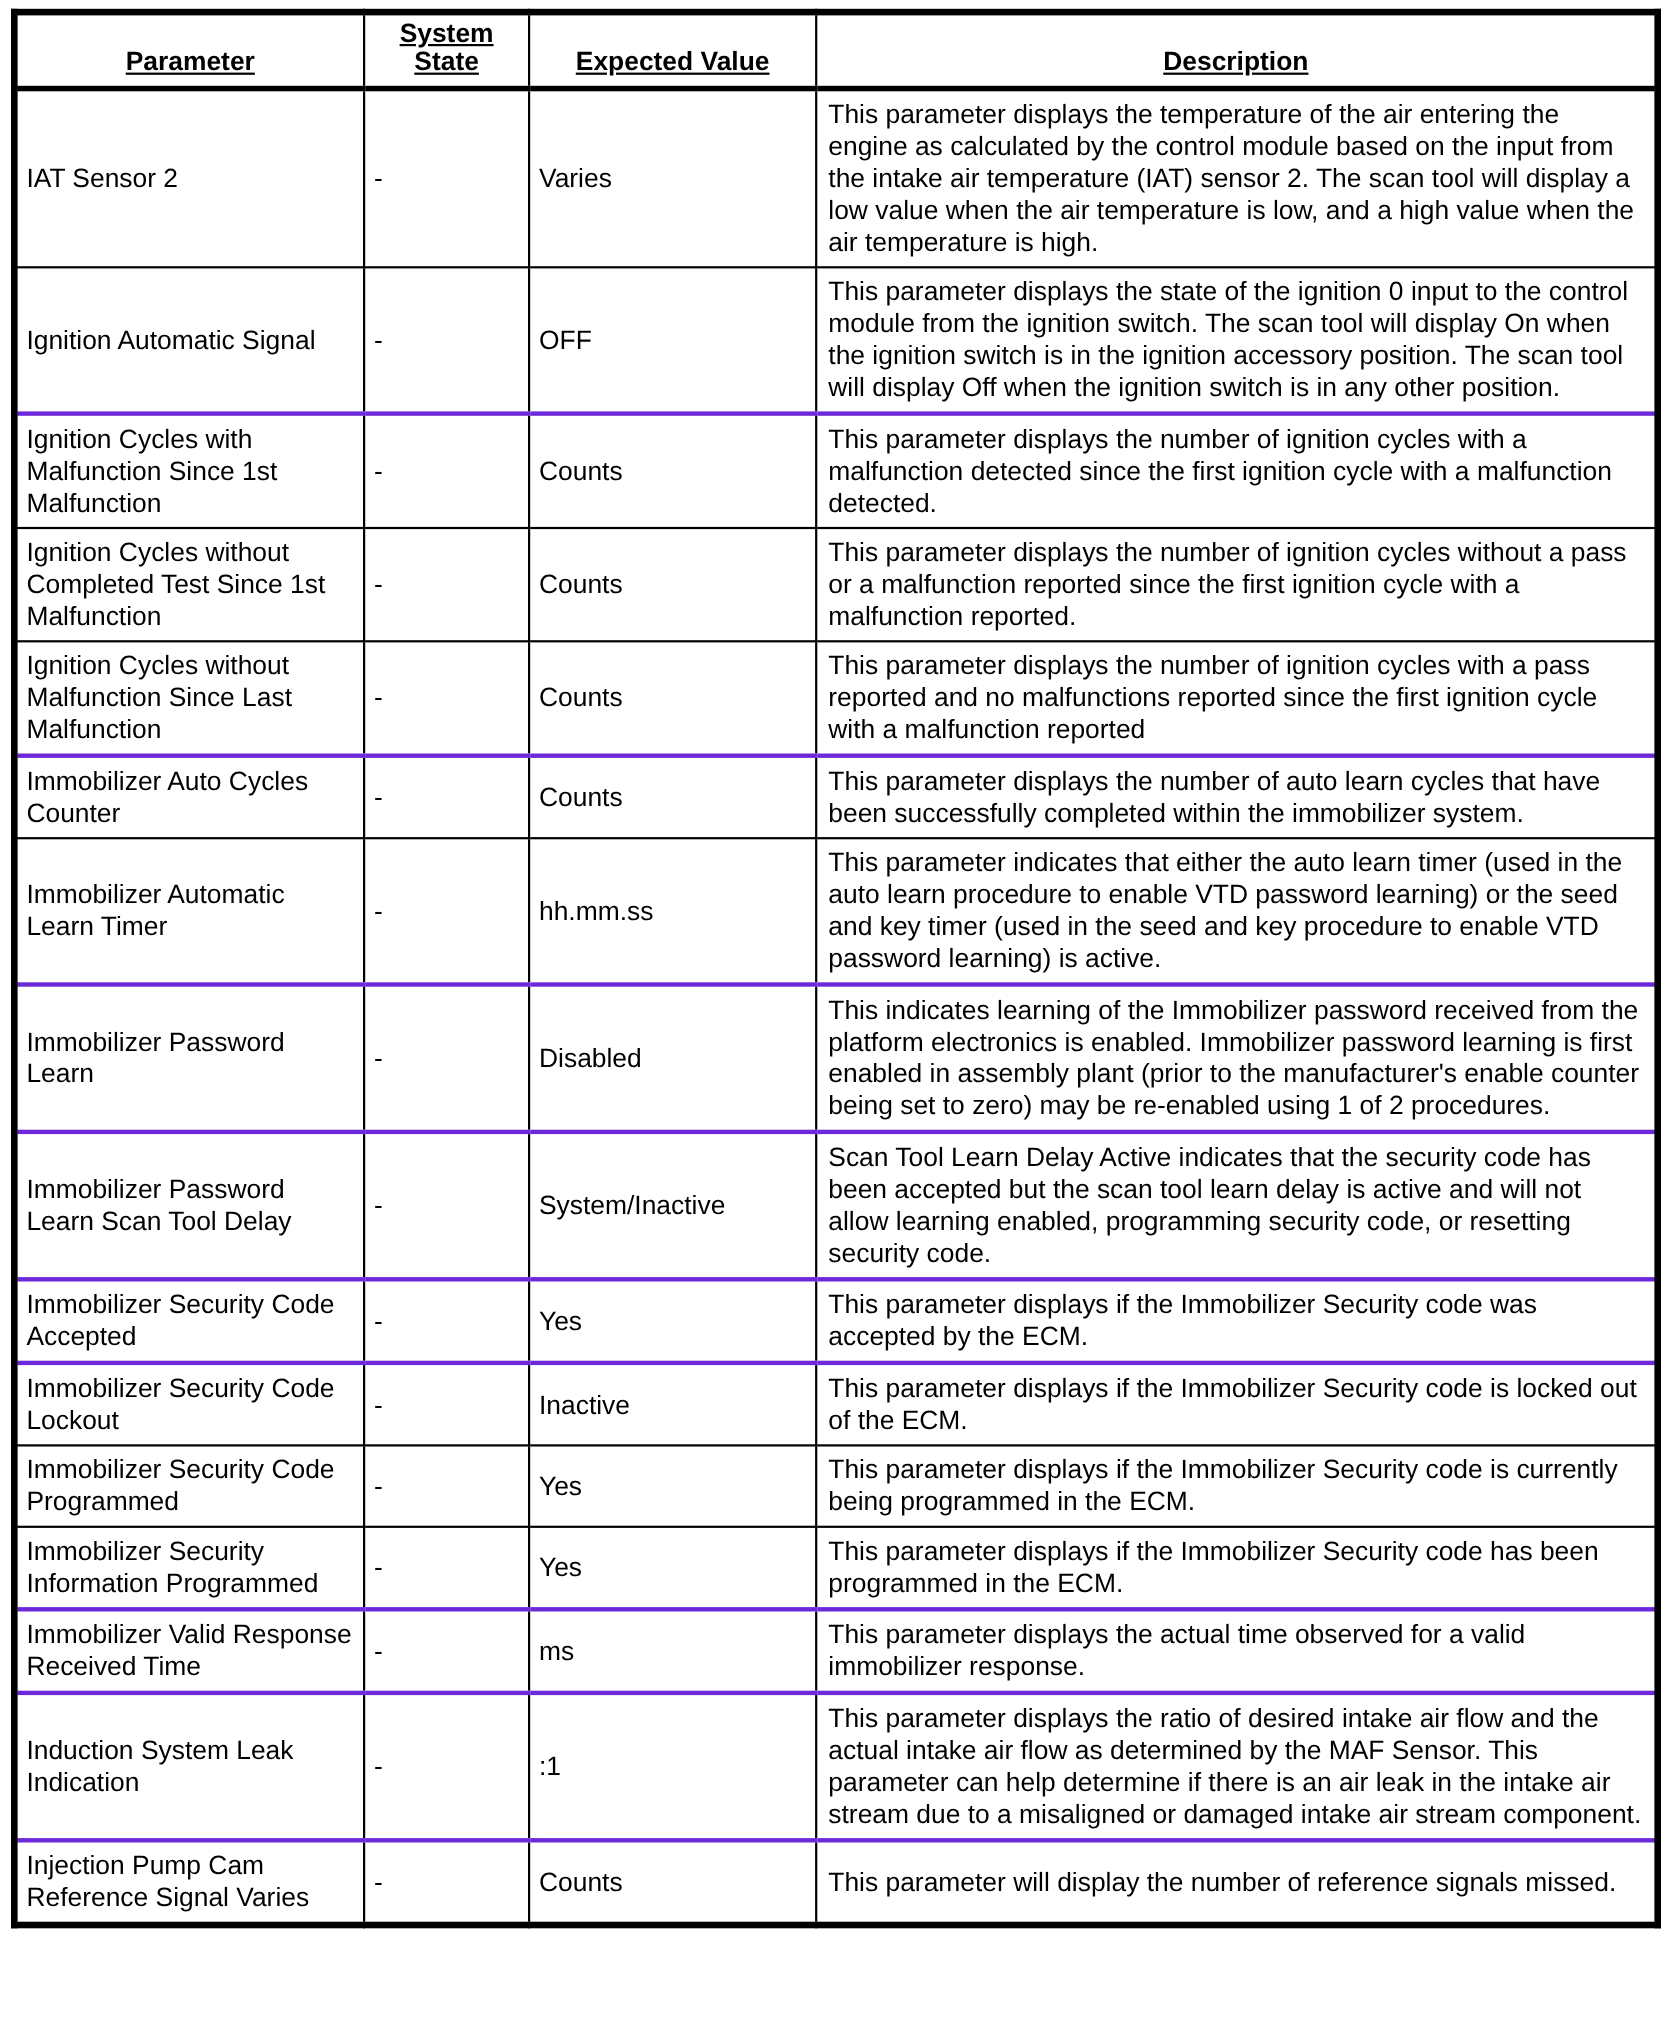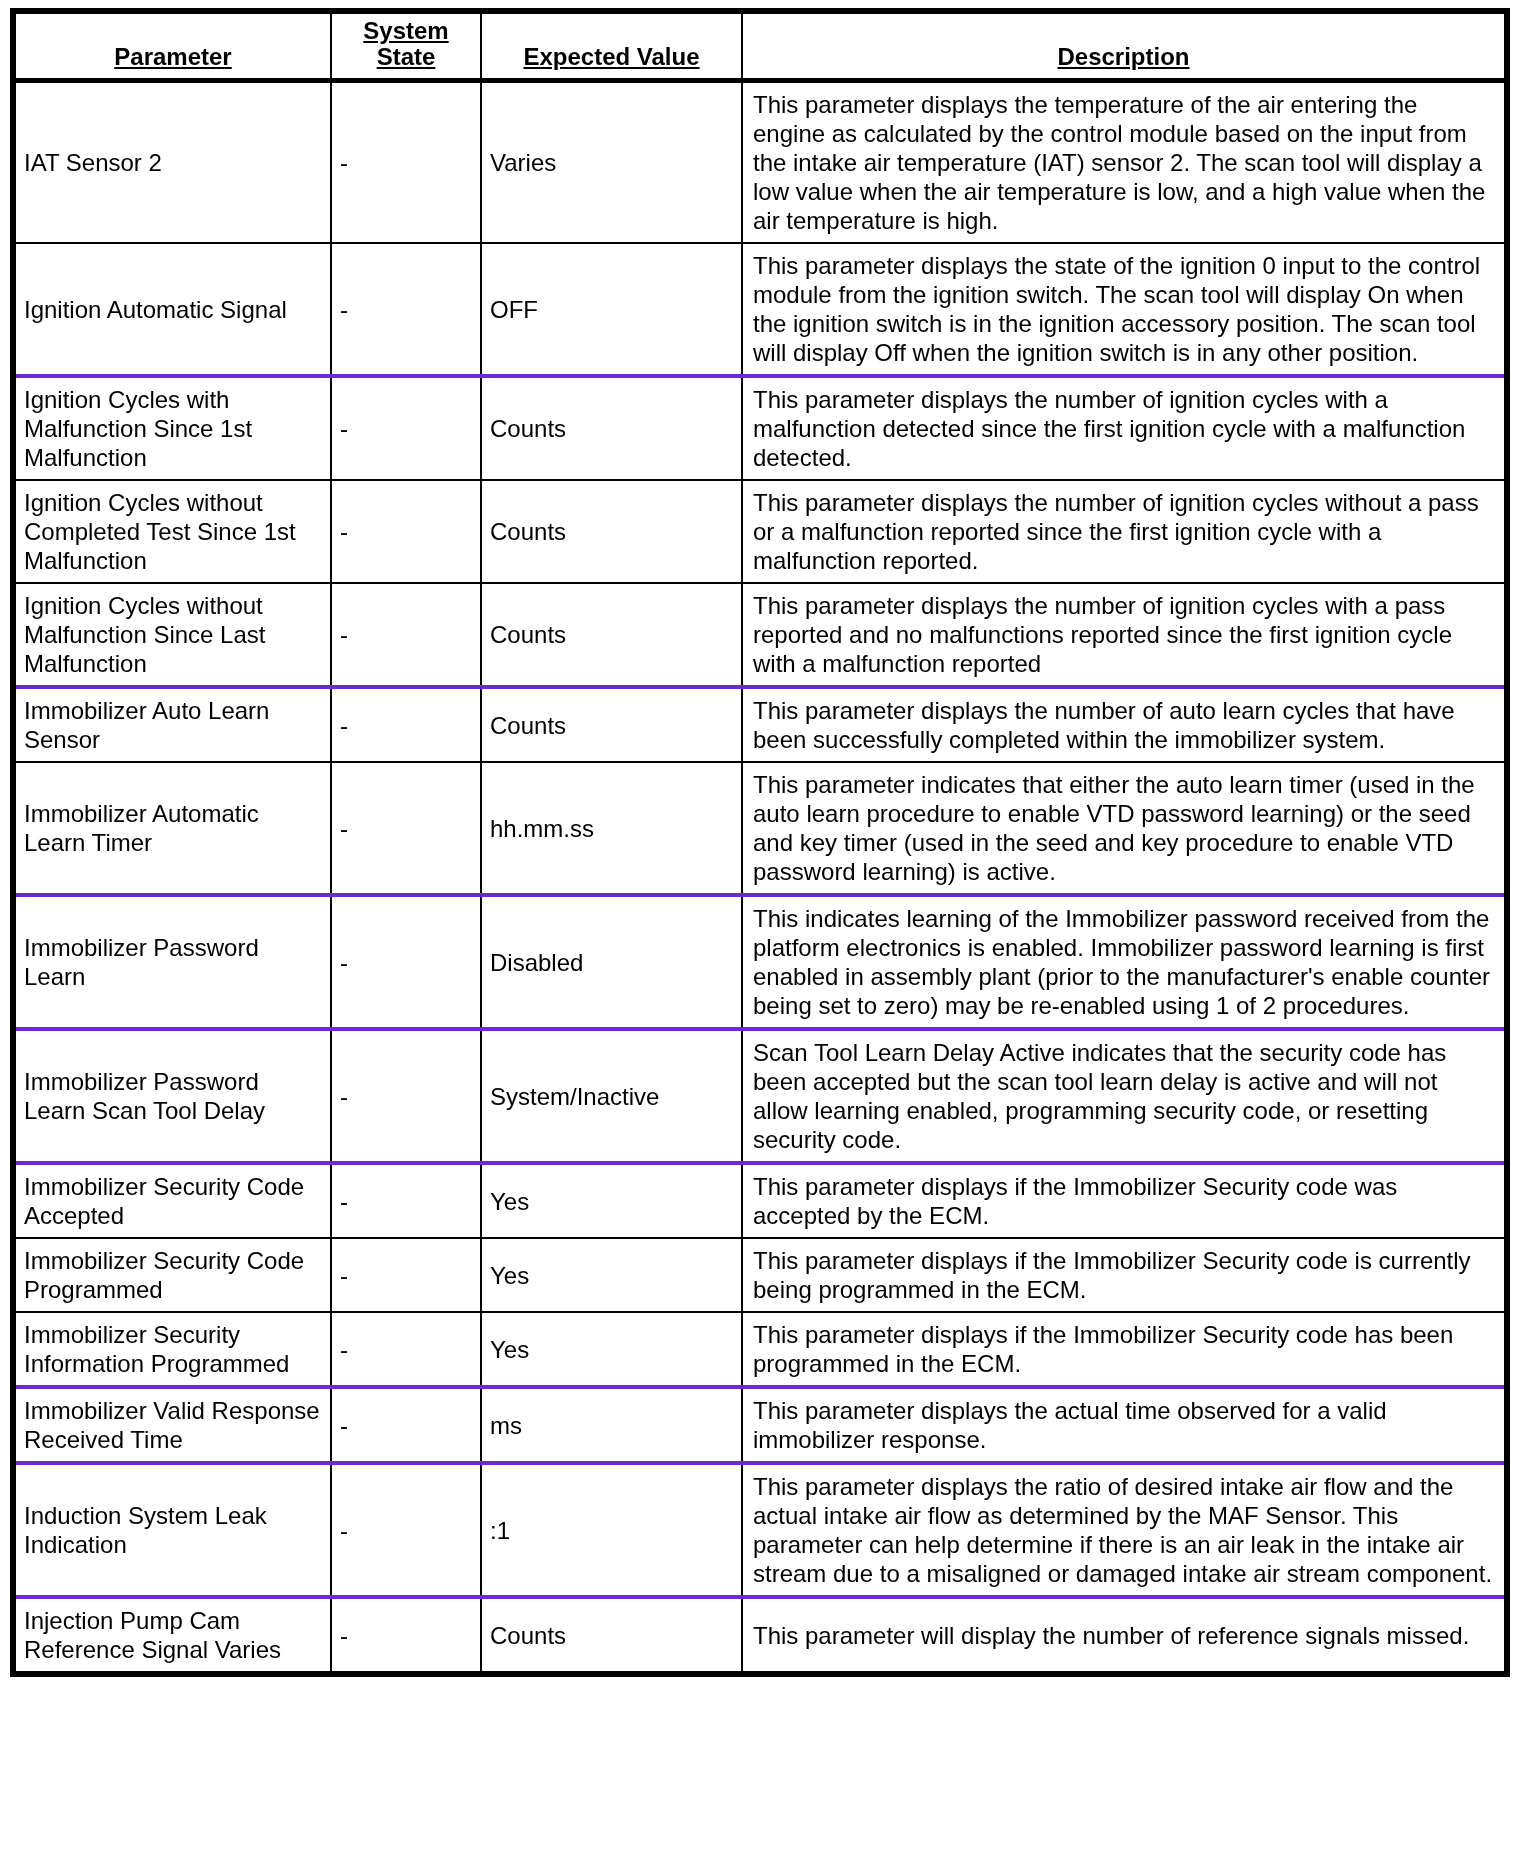--- a/index.html
+++ b/index.html
@@ -105,21 +105,21 @@
           <td class="expected_value">Counts</td>
           <td class="description">This parameter displays the number of ignition cycles without a pass or a malfunction reported since the first ignition cycle with a malfunction reported.</td>
         </tr>
         <tr>
           <td class="parameter">Ignition Cycles without Malfunction Since Last Malfunction</td>
           <td class="system_state">-</td>
           <td class="expected_value">Counts</td>
           <td class="description">This parameter displays the number of ignition cycles with a pass reported and no malfunctions reported since the first ignition cycle with a malfunction reported</td>
         </tr>
         <tr class="thick-top">
-          <td class="parameter">Immobilizer Auto Learn Sensor</td>
+          <td class="parameter">Immobilizer Auto Cycles Counter</td>
           <td class="system_state">-</td>
           <td class="expected_value">Counts</td>
           <td class="description">This parameter displays the number of auto learn cycles that have been successfully completed within the immobilizer system.</td>
         </tr>
         <tr>
           <td class="parameter">Immobilizer Automatic Learn Timer</td>
           <td class="system_state">-</td>
           <td class="expected_value">hh.mm.ss</td>
           <td class="description">This parameter indicates that either the auto learn timer (used in the auto learn procedure to enable VTD password learning) or the seed and key timer (used in the seed and key procedure to enable VTD password learning) is active.</td>
         </tr>
@@ -133,20 +133,26 @@
           <td class="parameter">Immobilizer Password Learn Scan Tool Delay</td>
           <td class="system_state">-</td>
           <td class="expected_value">System/Inactive</td>
           <td class="description">Scan Tool Learn Delay Active indicates that the security code has been accepted but the scan tool learn delay is active and will not allow learning enabled, programming security code, or resetting security code.</td>
         </tr>
         <tr class="thick-top">
           <td class="parameter">Immobilizer Security Code Accepted</td>
           <td class="system_state">-</td>
           <td class="expected_value">Yes</td>
           <td class="description">This parameter displays if the Immobilizer Security code was accepted by the ECM.</td>
+        </tr>
+        <tr class="thick-top">
+          <td class="parameter">Immobilizer Security Code Lockout</td>
+          <td class="system_state">-</td>
+          <td class="expected_value">Inactive</td>
+          <td class="description">This parameter displays if the Immobilizer Security code is locked out of the ECM.</td>
         </tr>
         <tr>
           <td class="parameter">Immobilizer Security Code Programmed</td>
           <td class="system_state">-</td>
           <td class="expected_value">Yes</td>
           <td class="description">This parameter displays if the Immobilizer Security code is currently being programmed in the ECM.</td>
         </tr>
         <tr>
           <td class="parameter">Immobilizer Security Information Programmed</td>
           <td class="system_state">-</td>

